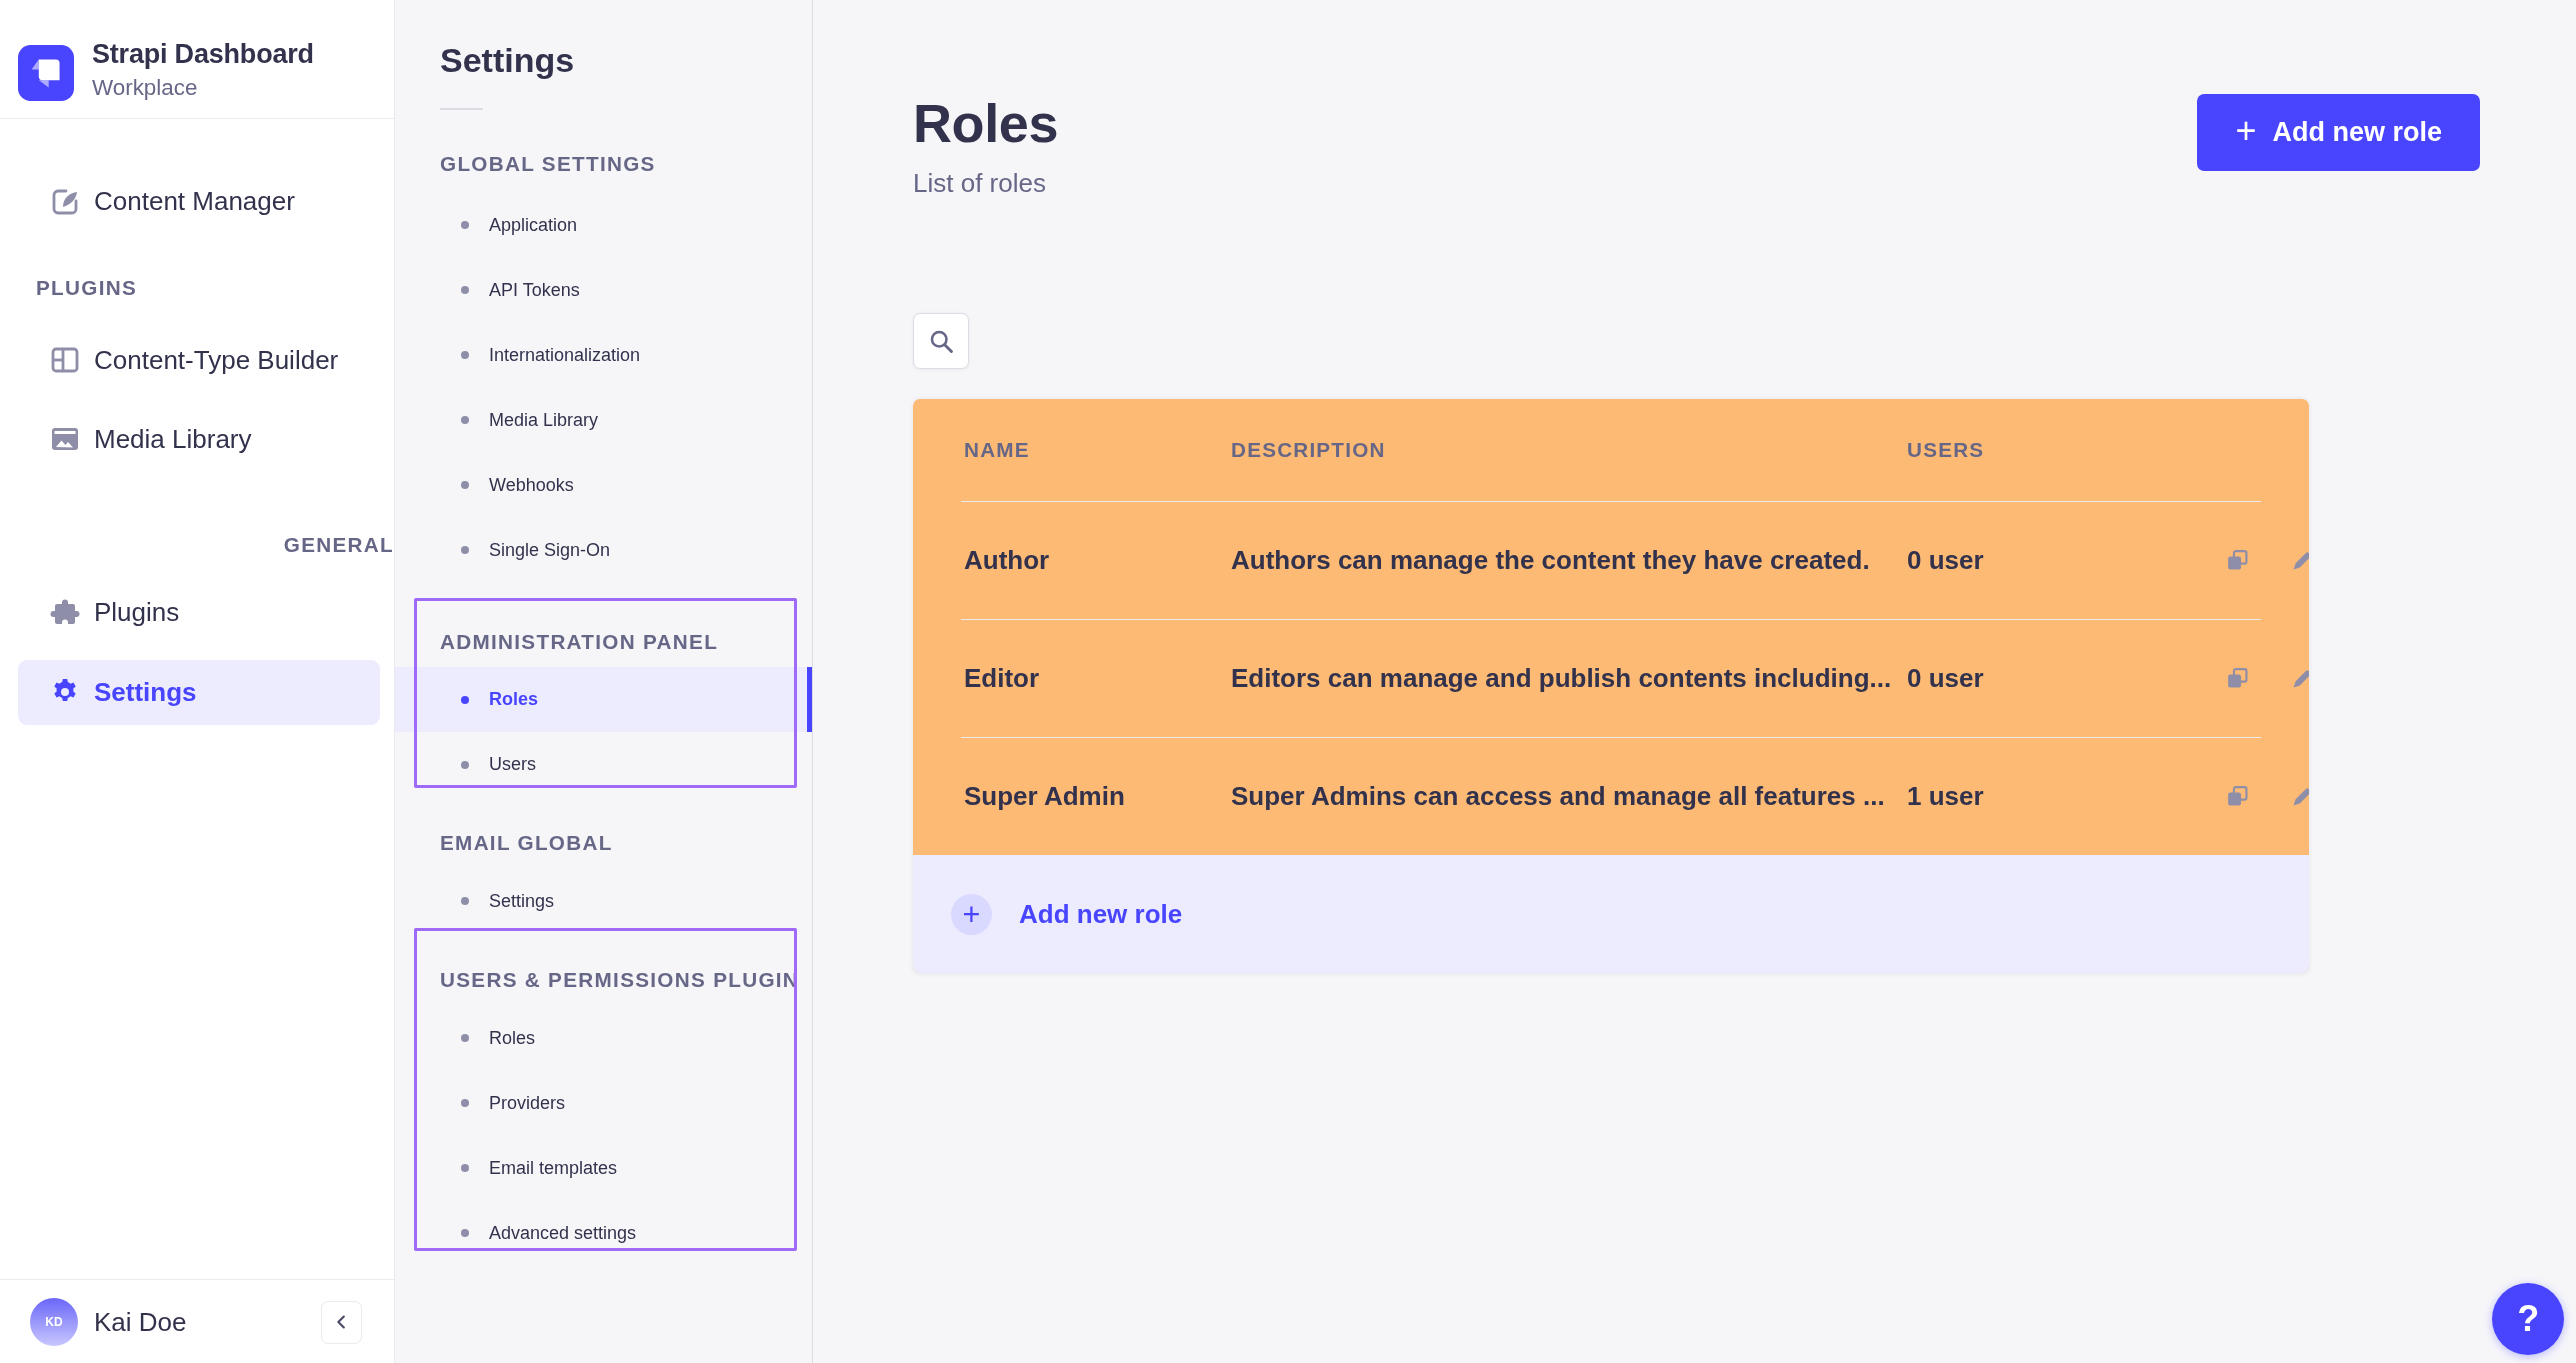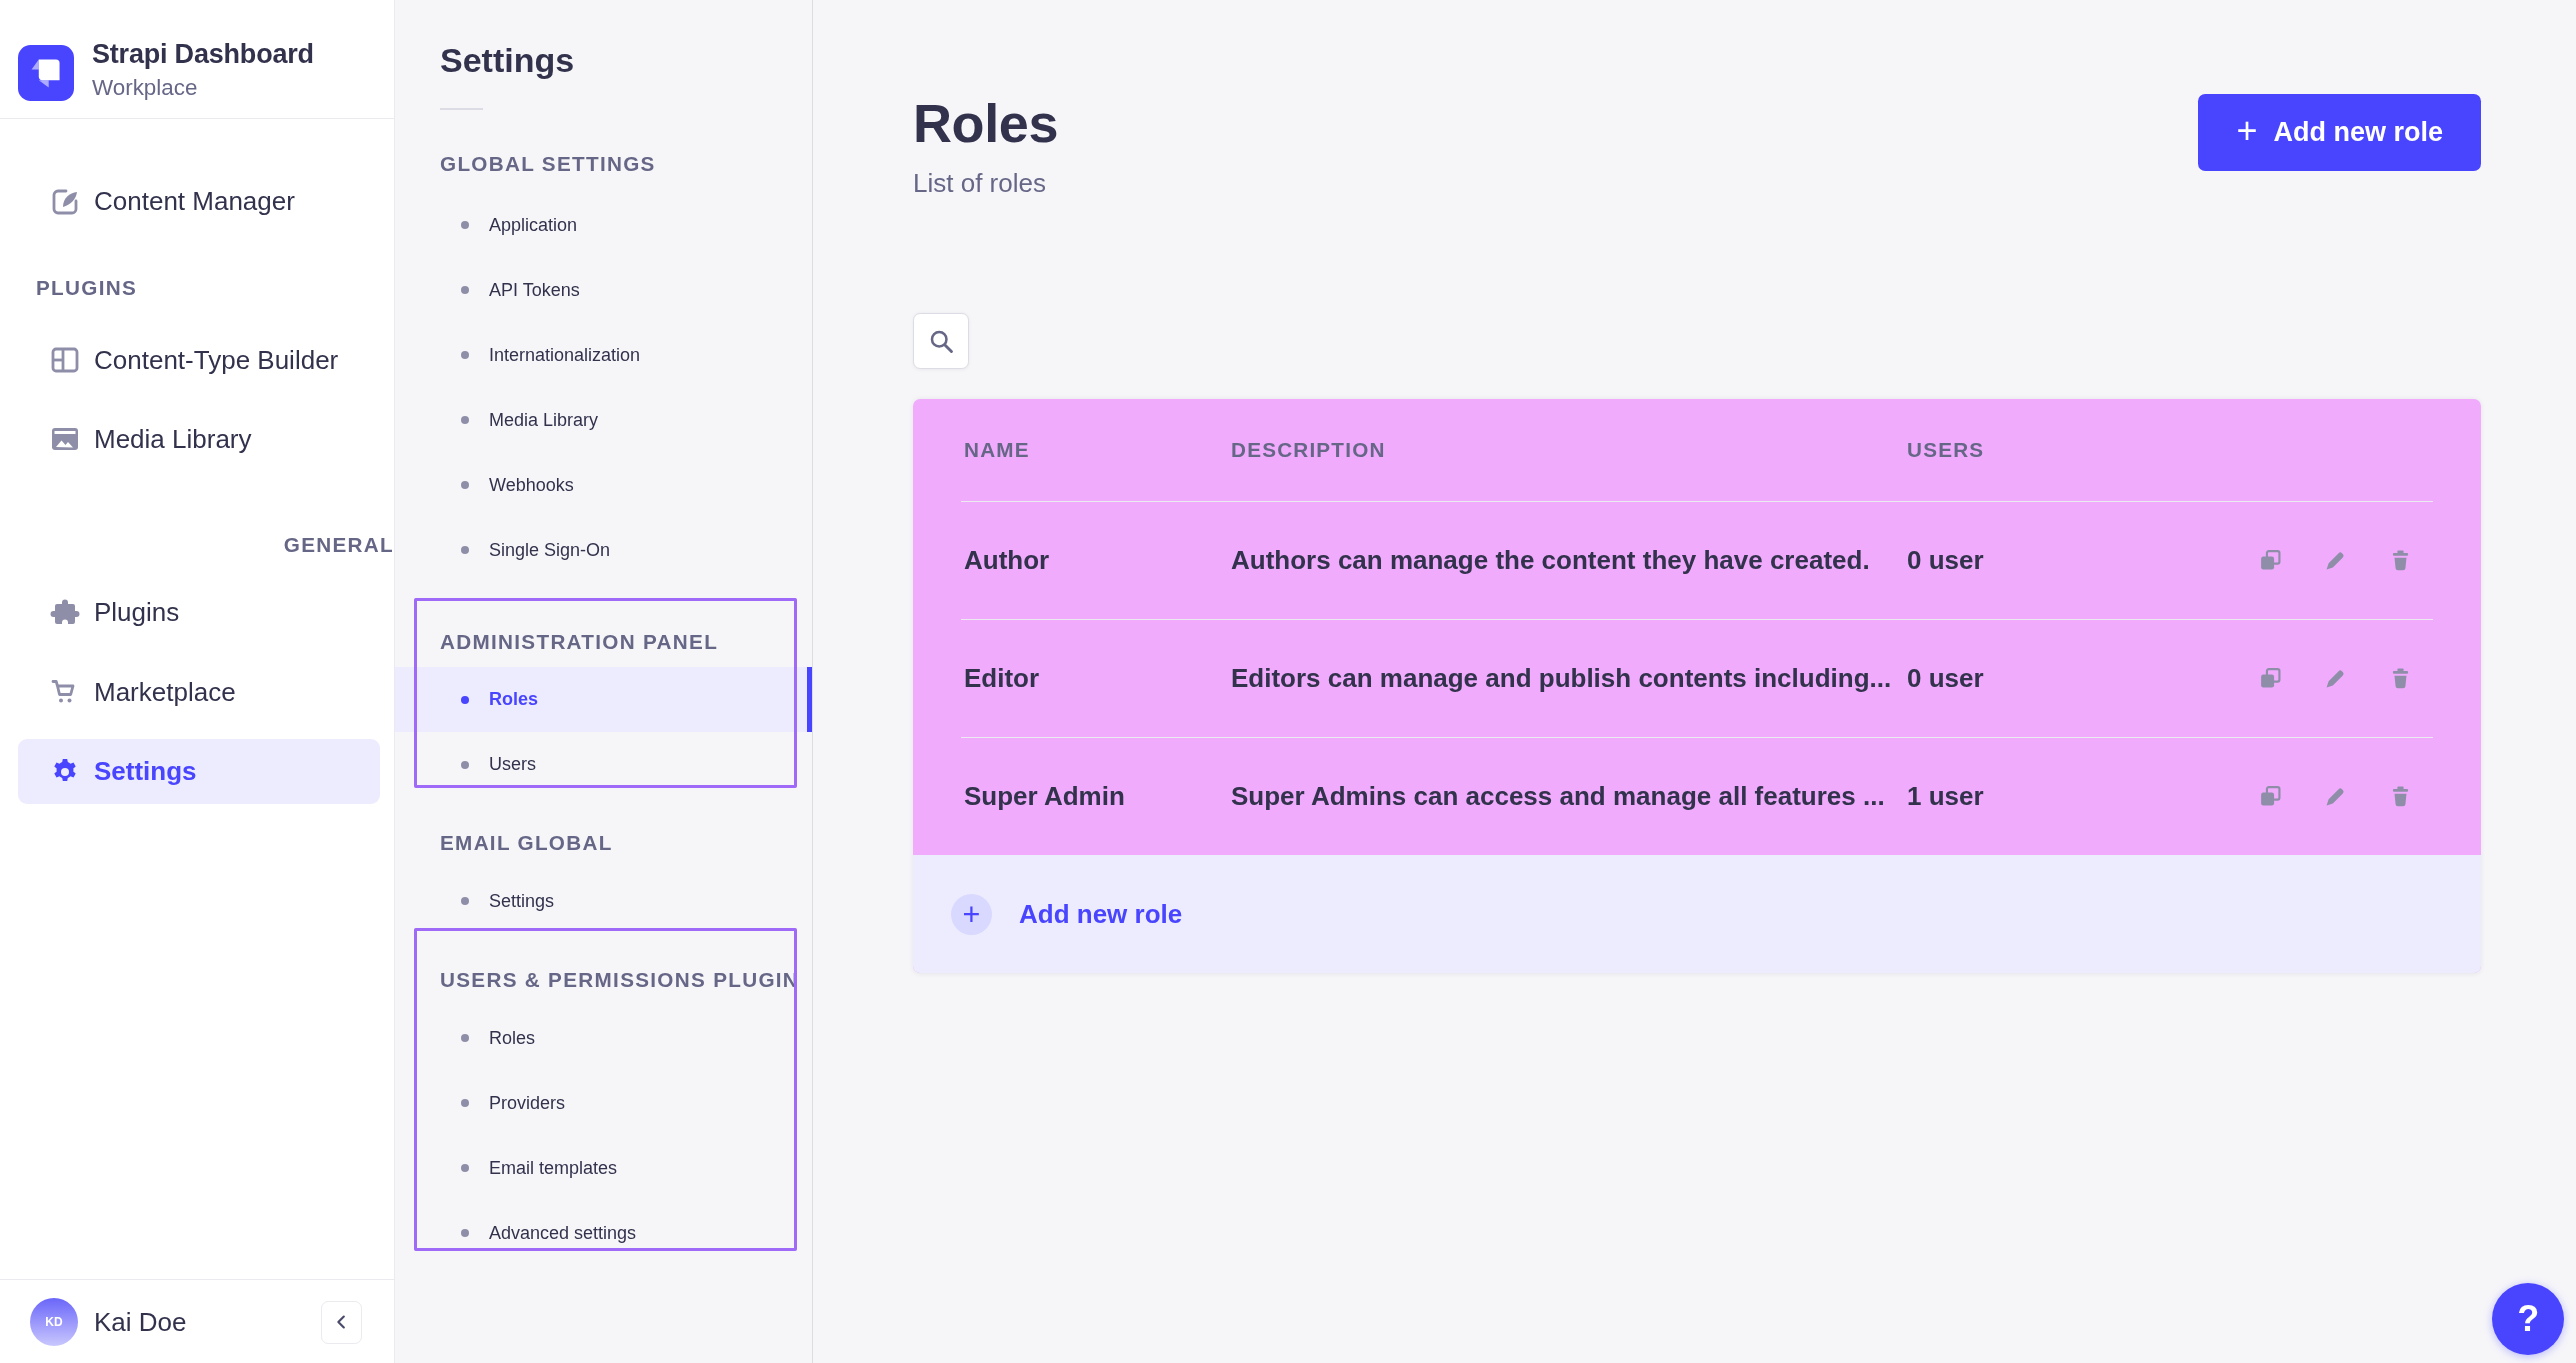--- a/index.html
+++ b/index.html
@@ -68,21 +68,21 @@
   
   .content { flex:1; position:relative; padding:0 96px 0 100px; }
   .content-head { margin-top:92px; display:flex; justify-content:space-between; align-items:flex-start; }
   .page-title { font-size:54px; font-weight:bold; color:#32324D; letter-spacing:-0.4px; }
   .page-subtitle { margin-top:14.4px; font-size:26px; color:#666687; }
   .primary-btn { margin-top:1.8px; height:77px; padding:0 38px; border:none; border-radius:7.2px; background:#4945FF; color:#FFFFFF; font-size:27px; font-weight:600; font-family:inherit; display:flex; align-items:center; gap:16px; cursor:pointer; }
   .primary-btn .plus { font-size:36px; font-weight:400; line-height:1; margin-top:-3.6px; }
 
   .search-btn { margin-top:114px; width:56px; height:56px; border-radius:7.2px; border:0.9px solid #DCDCE4; background:#FFFFFF; display:flex; align-items:center; justify-content:center; cursor:pointer; box-shadow:0 0.9px 3.6px rgba(33,33,52,.06); }
 
-  .card { margin-top:30px; width:1568px; background:#f0abfc; border-radius:7.2px; box-shadow:0 0.9px 5.4px rgba(33,33,52,.08); overflow:hidden; }
+  .card { margin-top:30px; width:1396px; background:#fdba74; border-radius:7.2px; box-shadow:0 0.9px 5.4px rgba(33,33,52,.08); overflow:hidden; }
   .tgrid { display:grid; grid-template-columns:267px 676px 312px 1fr; padding:0 63px 0 51px; align-items:center; }
   .thead { height:102px; }
   .th { font-size:20.7px; font-weight:bold; letter-spacing:1.2px; color:#666687; }
   .trow { height:117px; }
   .td { font-size:26px; color:#32324D;font-weight:bold; }
   .hr { height:0.9px; background:#EAEAEF; margin:0 48px; }
   .actions { display:flex; justify-content:flex-end; gap:29px; }
   .icon-btn { width:36px; height:36px; border:none; background:transparent; display:flex; align-items:center; justify-content:center; color:#8E8EA9; cursor:pointer; }
   .tfoot { height:118px; background:#ECECFE; display:flex; align-items:center; padding-left:38px; cursor:pointer; }
   .plus-circle { width:41px; height:41px; border-radius:50%; background:#D9D8FF; color:#4945FF; font-size:30.5px; font-weight:400; display:flex; align-items:center; justify-content:center; }
@@ -152,30 +152,20 @@
       <div class="nav-label second">GENERAL</div>
       <ul class="grp2">
         <li class="nav-item">
           <span class="nicon">
             <svg width="32" height="32" viewBox="0 0 32 32">
               <path d="M13 5.5 a3 3 0 0 1 6 0 v1.5 h5 a2 2 0 0 1 2 2 v5 h1.5 a3 3 0 0 1 0 6 H26 v5 a2 2 0 0 1 -2 2 h-5 v-1.5 a3 3 0 0 0 -6 0 V27 H8 a2 2 0 0 1 -2 -2 v-5 H4.5 a3 3 0 0 1 0 -6 H6 V9 a2 2 0 0 1 2 -2 h5 z" fill="#8E8EA9"></path>
             </svg>
           </span>
           <span class="nlabel">Plugins</span>
         </li>
-        <li class="nav-item">
-          <span class="nicon">
-            <svg width="32" height="32" viewBox="0 0 32 32" fill="none">
-              <path d="M4 5.5 h3.2 l1.3 4.5 h15.5 l-2.3 8.5 H10.5 l-2 -8.5" stroke="#8E8EA9" stroke-width="2.8" stroke-linejoin="round" stroke-linecap="round"></path>
-              <circle cx="12" cy="24.5" r="2" fill="#8E8EA9"></circle>
-              <circle cx="20.5" cy="24.5" r="2" fill="#8E8EA9"></circle>
-            </svg>
-          </span>
-          <span class="nlabel">Marketplace</span>
-        </li>
         <li class="nav-item active">
           <span class="nicon">
             <svg width="32" height="32" viewBox="0 0 32 32">
               <path d="M13.8 3 h4.4 l.6 3.1 a10 10 0 0 1 2.7 1.6 l3 -1.1 2.2 3.8 -2.4 2 a10 10 0 0 1 0 3.2 l2.4 2 -2.2 3.8 -3 -1.1 a10 10 0 0 1 -2.7 1.6 l-.6 3.1 h-4.4 l-.6 -3.1 a10 10 0 0 1 -2.7 -1.6 l-3 1.1 -2.2 -3.8 2.4 -2 a10 10 0 0 1 0 -3.2 l-2.4 -2 2.2 -3.8 3 1.1 a10 10 0 0 1 2.7 -1.6 z" fill="#4945FF"></path>
               <circle cx="16" cy="16" r="4" fill="#ECECFE"></circle>
             </svg>
           </span>
           <span class="nlabel">Settings</span>
         </li>
       </ul>

